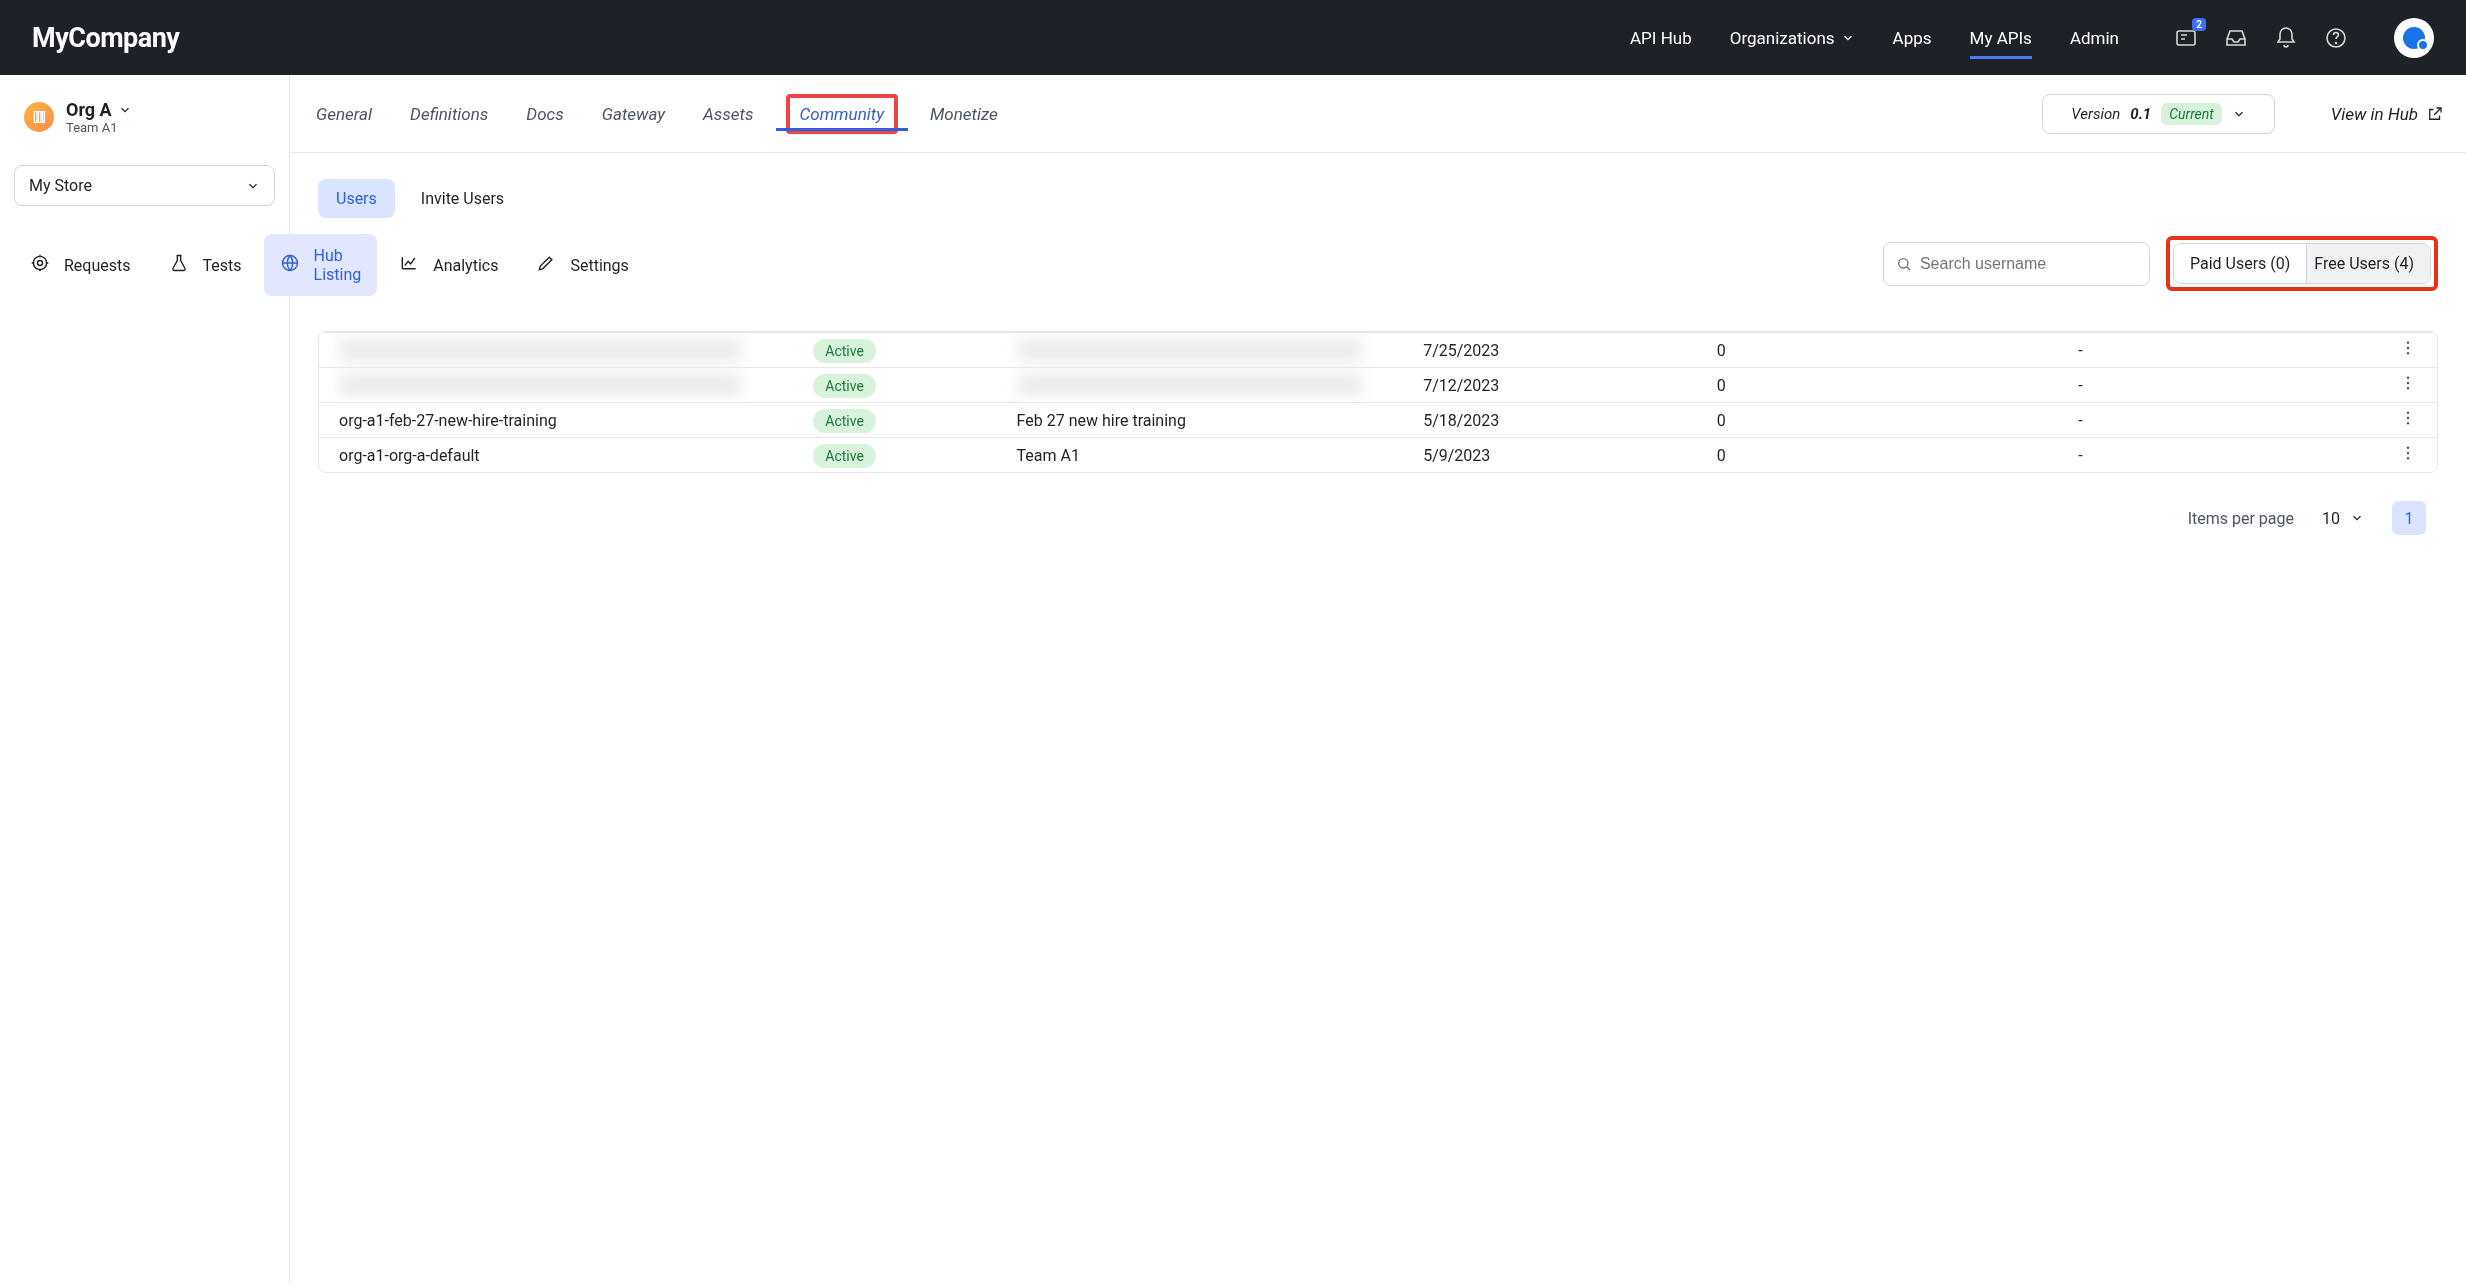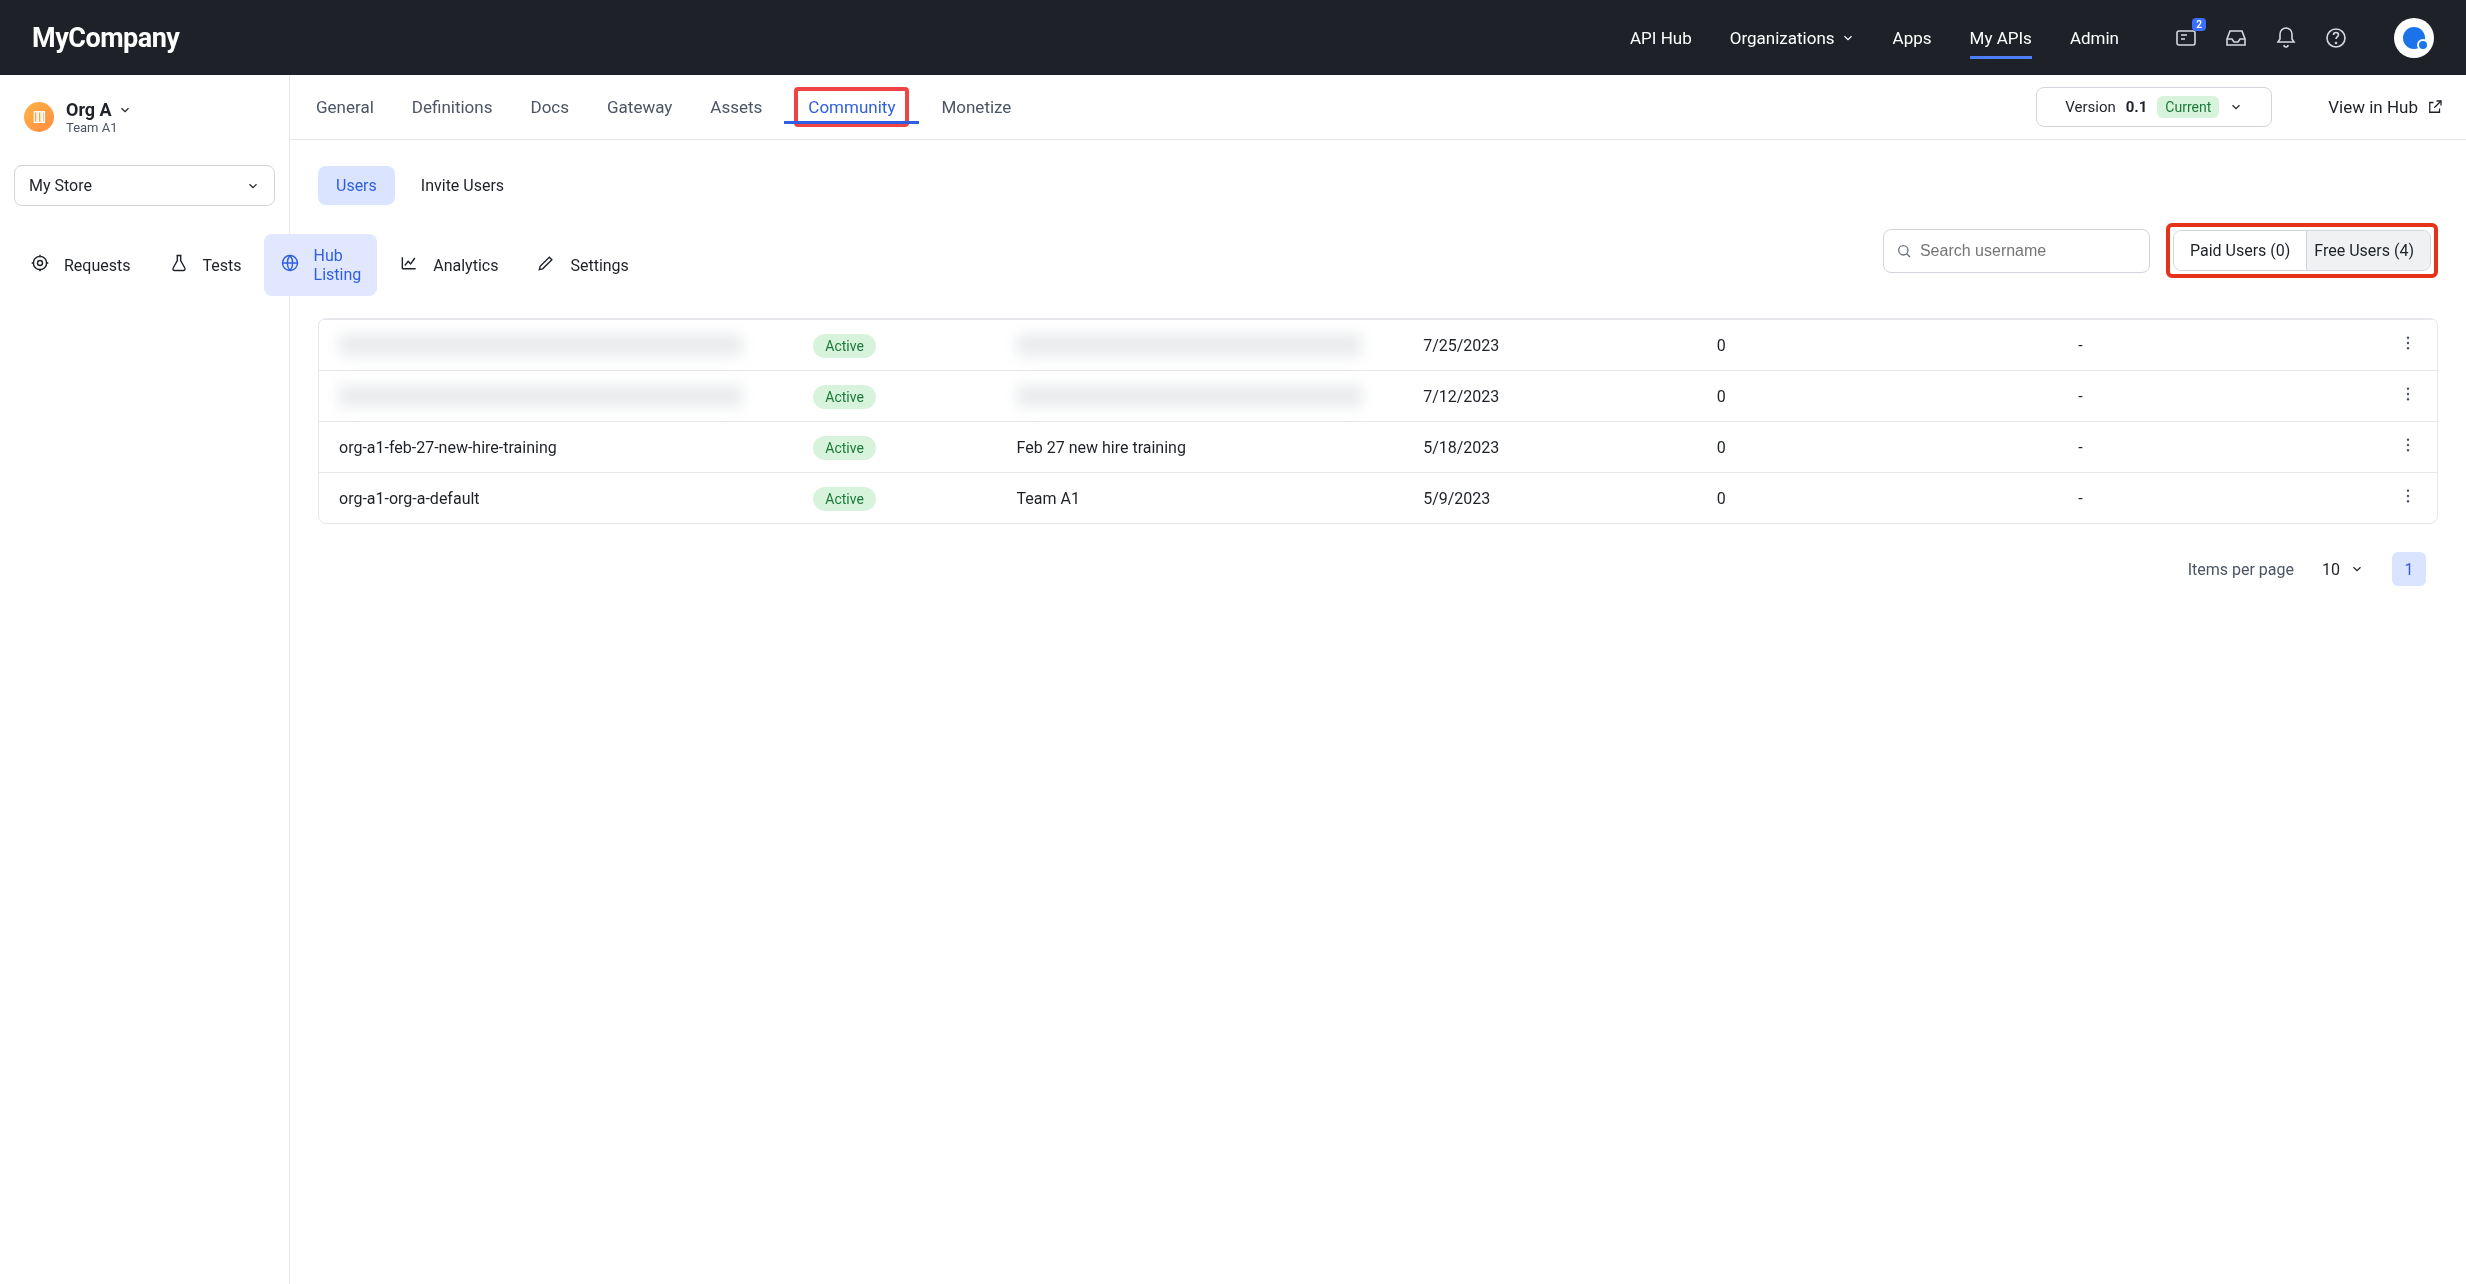--- a/index.html
+++ b/index.html
@@ -42,21 +42,21 @@
   .org-name { font-weight:700; font-size:18px; display:flex; align-items:center; gap:6px;}
   .org-sub { font-size:13px; color:#4b5563; }
   .store-select { margin-top:20px; border:1px solid #d1d5db; border-radius:8px; padding:10px 14px; display:flex; justify-content:space-between; align-items:center; font-size:16px; cursor:pointer;}
   .sidenav { margin-top:28px; display:flex; gap:6px; }
   .side-item { display:flex; align-items:center; gap:14px; padding:12px 16px; border-radius:8px; color:#1e2228; cursor:pointer; font-size:16px;}
   .side-item.active { background:#e0e7ff; color:#2f5fe0; }
   .side-item svg { width:20px; height:20px; stroke:currentColor; fill:none; stroke-width:1.7; }
 
   
   .content { flex:1; display:flex; flex-direction:column; }
-  .tabsbar { border-bottom:1px solid #e5e7eb; padding: 0 22px; display:flex; align-items:center; height:65px; gap: 30px;}
+  .tabsbar { border-bottom:1px solid #e5e7eb; padding: 0 22px; display:flex; align-items:center; height:78px; gap: 30px; font-style: italic;}
   .tab { color:#4b5563; font-size:17px; cursor:pointer; padding: 26px 4px; position:relative;}
   .tab.active { color:#2f5fe0; }
   .tab.active::after{ content:""; position:absolute; left:-14px; right:-14px; bottom:-1px; height:3px; background:#2f5fe0;}
   .tab.highlight { border: 4px solid #ef4444; border-radius:4px; padding: 6px 10px; margin: 0 -2px;}
   .tabsbar-spacer{flex:1;}
   .version-pill { border:1px solid #d1d5db; border-radius:8px; padding:8px 28px; display:flex; align-items:center; gap:10px; cursor:pointer;}
   .current-chip { background:#d8f3dc; color:#1b7a3a; border-radius:6px; padding:3px 8px; font-size:14px;}
   .viewhub { display:flex; align-items:center; gap:8px; font-size:17px; cursor:pointer; margin-left:26px;}
 
   .subarea { padding: 26px 28px 20px 28px; }
@@ -70,21 +70,21 @@
   .searchbox svg{ width:16px; height:16px; stroke:#6b7280; fill:none; stroke-width:2;}
   .toggle-wrap { border:4px solid #e5331a; border-radius:6px; padding:3px; display:flex;}
   .toggle-group { display:flex; border:1px solid #d1d5db; border-radius:8px; overflow:hidden;}
   .toggle-btn { padding:10px 16px; font-size:16px; cursor:pointer; background:#fff;}
   .toggle-btn + .toggle-btn{ border-left:1px solid #d1d5db;padding-left:7px;}
   .toggle-btn.active { background:#f0f1f2; }
 
   
   .table { margin: 20px 28px 0 28px; border:1px solid #e5e7eb; border-radius:8px; overflow:hidden;}
   .thead { display:grid; grid-template-columns: 2.1fr 0.9fr 1.8fr 1.3fr 1.6fr 1fr 0.5fr; background:#f4f5f6; padding:18px 20px; font-weight:600; font-size:15px; color:#1e2228;}
-  .trow { display:grid; grid-template-columns: 2.1fr 0.9fr 1.8fr 1.3fr 1.6fr 1fr 0.5fr; padding:14px 20px; border-top:1px solid #e5e7eb; align-items:center; font-size:16px;}
+  .trow { display:grid; grid-template-columns: 2.1fr 0.9fr 1.8fr 1.3fr 1.6fr 1fr 0.5fr; padding:6px 20px; border-top:1px solid #e5e7eb; align-items:center; font-size:16px;}
   .chip-active { background:#d8f3dc; color:#1b7a3a; border-radius:999px; padding:4px 12px; font-size:14px; width:fit-content;}
   .blur { filter: blur(7px); background:#e9ebed; border-radius:4px; width:85%; height:22px;}
   .kebab { text-align:right; cursor:pointer; color:#4b5563; }
   .kebab svg{ width:18px; height:18px; fill:currentColor;}
 
   .pager { display:flex; justify-content:flex-end; align-items:center; gap:28px; padding: 28px 40px; font-size:16px; color:#4b5563;}
   .pager-select{ display:flex; align-items:center; gap:10px; cursor:pointer; color:#1e2228;}
   .page-num{ background:#dbe4ff; color:#2f5fe0; border-radius:6px; width:34px; height:34px; display:flex; align-items:center; justify-content:center;}
 
   .chev { width:14px; height:14px; stroke:currentColor; fill:none; stroke-width:2;}

